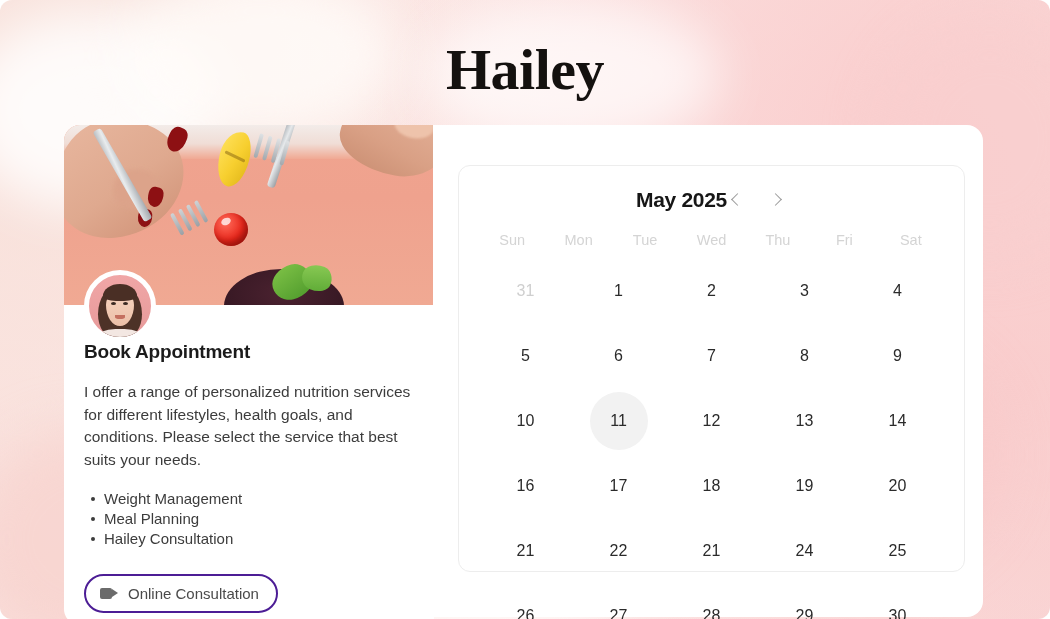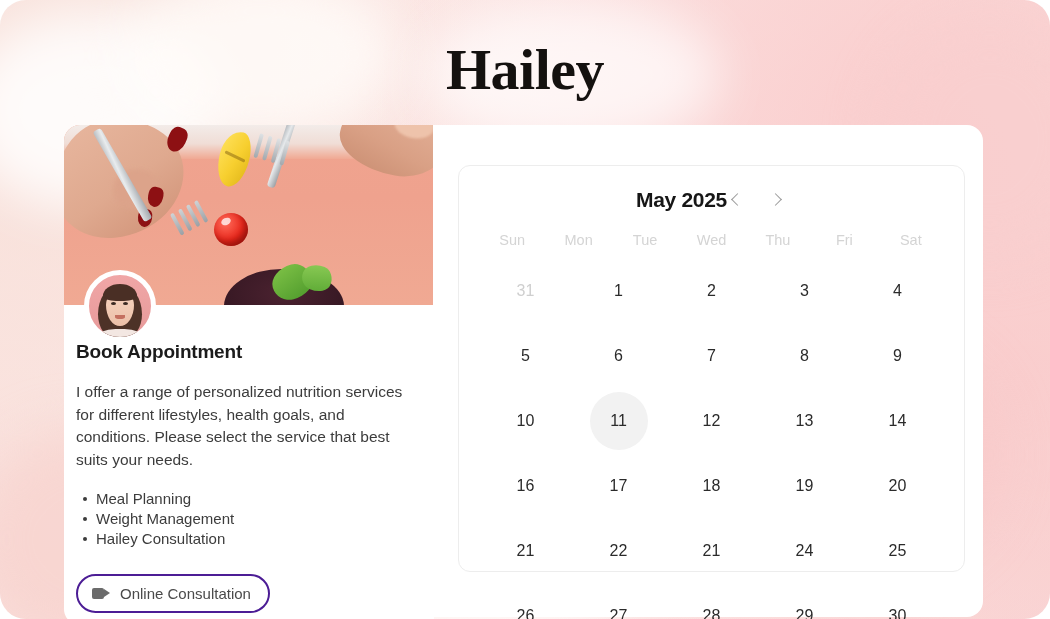--- a/index.html
+++ b/index.html
@@ -10,21 +10,21 @@
     overflow: hidden;
     font-family: "Liberation Sans", sans-serif;
     background: #ffffff;
   }
 
   
   #app-root {
     position: relative;
     width: 1050px;
     height: 619px;
-    border-radius: 26px;
+    border-radius: 12px;
     overflow: hidden;
     background:
       radial-gradient(circle at 88% 22%, rgba(250,205,205,0.95) 0%, rgba(250,210,210,0.55) 32%, rgba(255,255,255,0) 62%),
       radial-gradient(circle at 97% 62%, rgba(248,196,196,0.9) 0%, rgba(250,214,214,0.4) 38%, rgba(255,255,255,0) 66%),
       radial-gradient(circle at 6% 12%, rgba(247,223,215,0.85) 0%, rgba(252,238,234,0.45) 40%, rgba(255,255,255,0) 70%),
       radial-gradient(circle at 3% 88%, rgba(248,210,206,0.8) 0%, rgba(252,232,229,0.4) 42%, rgba(255,255,255,0) 72%),
       radial-gradient(circle at 50% 50%, rgba(255,250,248,1) 0%, rgba(253,240,238,1) 55%, rgba(250,228,226,1) 100%),
       linear-gradient(160deg, #fdf3f0 0%, #fbe9e7 55%, #f9dedd 100%);
   }
 
@@ -162,21 +162,21 @@
                  background: #4a2f25; border-radius: 50% 50% 38% 38% / 70% 70% 30% 30%; }
   .face-eye { position: absolute; top: 27px; width: 5px; height: 3px; background: #3a2a22; border-radius: 50%; }
   .face-eye.l { left: 22px; }
   .face-eye.r { left: 34px; }
   .face-mouth { position: absolute; left: 26px; top: 40px; width: 10px; height: 4px;
                 background: #c4705f; border-radius: 0 0 50% 50%; }
   .face-body { position: absolute; left: 8px; top: 54px; width: 46px; height: 22px;
                background: #f3e7e2; border-radius: 40% 40% 0 0; }
 
   
-  #card-body { padding: 36px 20px 0 12px; }
+  #card-body { padding: 36px 20px 0 20px; }
   #card-title { font-size: 19px; font-weight: 700; color: #1b1b1b; letter-spacing: -0.2px; }
   #card-description { margin-top: 18px; font-size: 15.5px; line-height: 22.5px; color: #3c3c3c; }
   #service-list { margin-top: 18px; list-style: none; }
   #service-list li { position: relative; padding-left: 20px; font-size: 15px; line-height: 20px;
                      color: #3c3c3c; margin-bottom: 0px; }
   #service-list li + li { margin-top: 0px; }
   #service-list li::before { content: ""; position: absolute; left: 7px; top: 8px;
                              width: 4px; height: 4px; border-radius: 50%; background: #3c3c3c; }
   #online-consultation-button {
     display: inline-flex; align-items: center; gap: 9px;
@@ -300,22 +300,22 @@
       <div class="face-eye l"></div>
       <div class="face-eye r"></div>
       <div class="face-mouth"></div>
       <div class="face-body"></div>
     </div>
 
     <div id="card-body">
       <div id="card-title">Book Appointment</div>
       <p id="card-description">I offer a range of personalized nutrition services for different lifestyles, health goals, and conditions. Please select the service that best suits your needs.</p>
       <ul id="service-list">
+        <li>Weight Management</li>
         <li>Meal Planning</li>
-        <li>Weight Management</li>
         <li>Hailey Consultation</li>
       </ul>
       <button id="online-consultation-button">
         <span class="video-icon">
           <span class="body"></span>
             <span class="lens"></span>
         </span>
         <span>Online Consultation</span>
       </button>
     </div>

